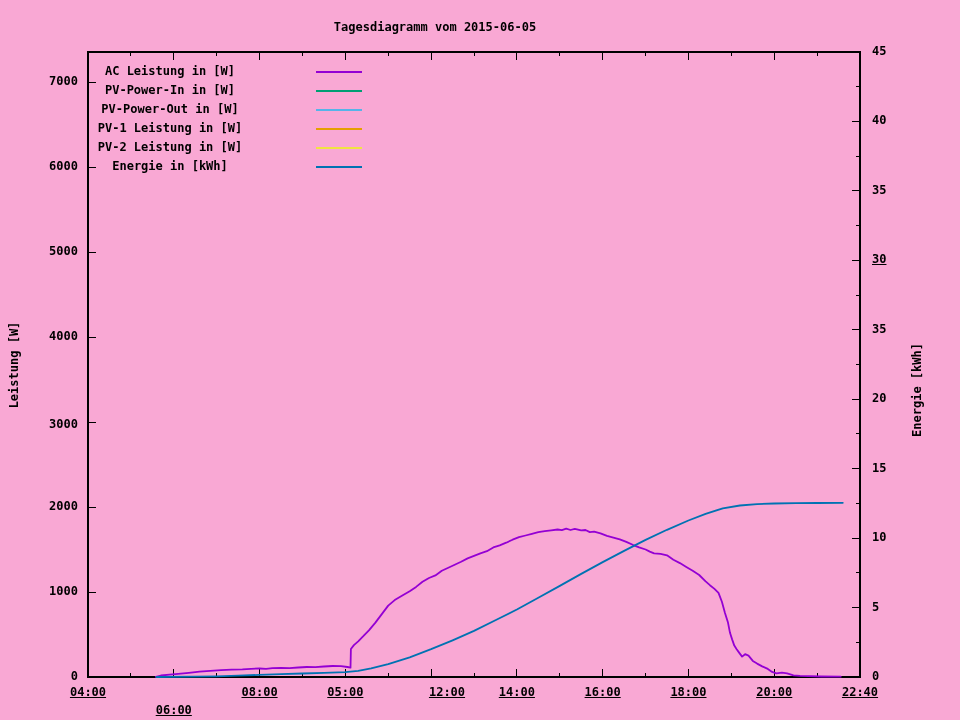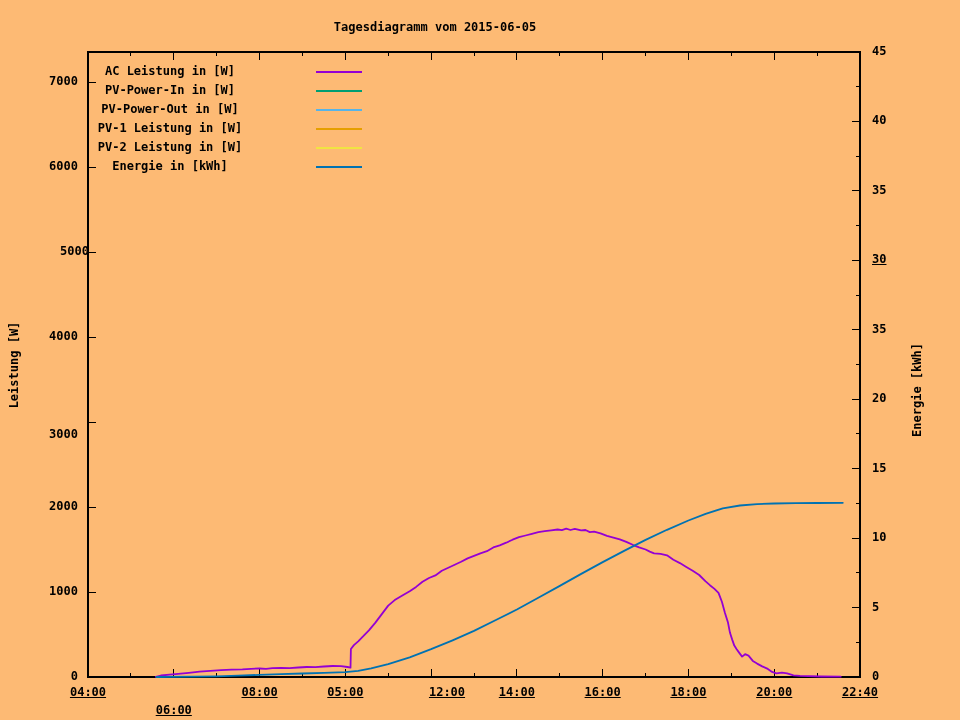--- a/index.html
+++ b/index.html
@@ -7,21 +7,21 @@
     padding: 0;
     background: #ffffff;
     width: 960px;
     height: 720px;
     font-family: "DejaVu Sans Mono", monospace;
   }
   #chart {
     position: relative;
     width: 960px;
     height: 720px;
-    background: #fdba74;
+    background: #f9a8d4;
     overflow: hidden;
   }
   #plot-svg {
     position: absolute;
     left: 0;
     top: 0;
   }
   .title {
     position: absolute;
     left: 235px;
@@ -206,23 +206,23 @@
     <div class="tick-label x" style="left: 320.333px; top: 685px;">05:00</div>
     <div class="tick-label x" style="left: 422px; top: 685px;">12:00</div>
     <div class="tick-label x" style="left: 491.889px; top: 685px;">14:00</div>
     <div class="tick-label x" style="left: 577.667px; top: 685px;">16:00</div>
     <div class="tick-label x" style="left: 663.444px; top: 685px;">18:00</div>
     <div class="tick-label x" style="left: 749.222px; top: 685px;">20:00</div>
     <div class="tick-label x" style="left: 835px; top: 685px;">22:40</div>
     <div class="tick-label y1" style="top: 669px;">0</div>
     <div class="tick-label y1" style="top: 584.001px;">1000</div>
     <div class="tick-label y1" style="top: 499.001px;">2000</div>
-    <div class="tick-label y1" style="top: 427px;">3000</div>
+    <div class="tick-label y1" style="top: 417px;">3000</div>
     <div class="tick-label y1" style="top: 329.003px;">4000</div>
-    <div class="tick-label y1" style="top: 244.003px; padding-left: 11px;">5000</div>
+    <div class="tick-label y1" style="top: 244.003px;">5000</div>
     <div class="tick-label y1" style="top: 159.004px;">6000</div>
     <div class="tick-label y1" style="top: 74.0048px;">7000</div>
     <div class="tick-label y2" style="top: 669px;">0</div>
     <div class="tick-label y2" style="top: 599.556px;">5</div>
     <div class="tick-label y2" style="top: 530.111px;">10</div>
     <div class="tick-label y2" style="top: 460.667px;">15</div>
     <div class="tick-label y2" style="top: 391.222px;">20</div>
     <div class="tick-label y2" style="top: 321.778px;">35</div>
     <div class="tick-label y2" style="top: 252.333px; text-decoration: underline;">30</div>
     <div class="tick-label y2" style="top: 182.889px;">35</div>

